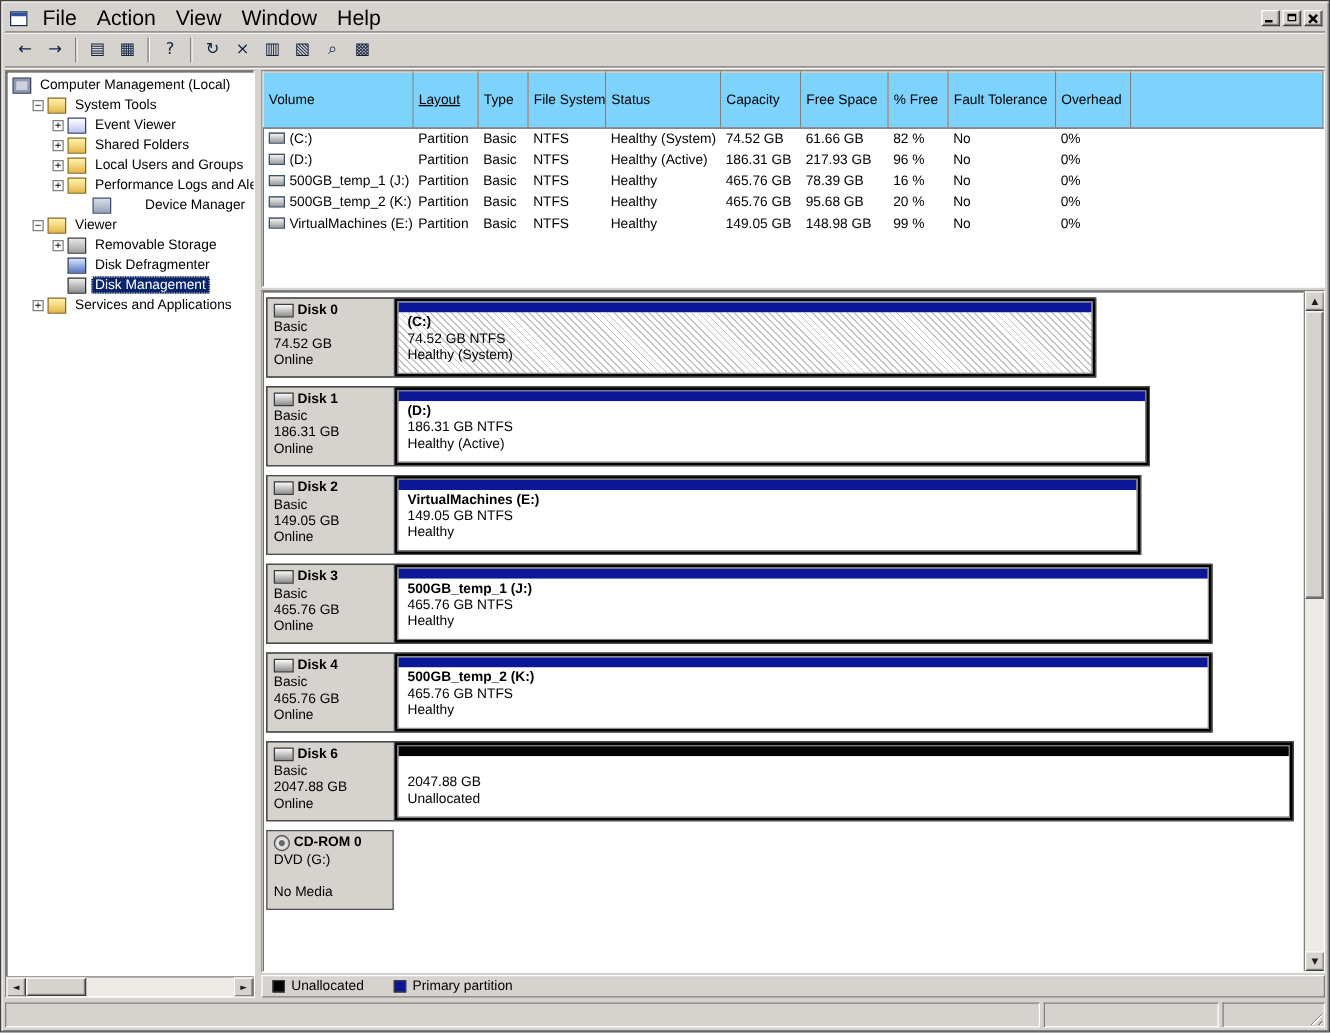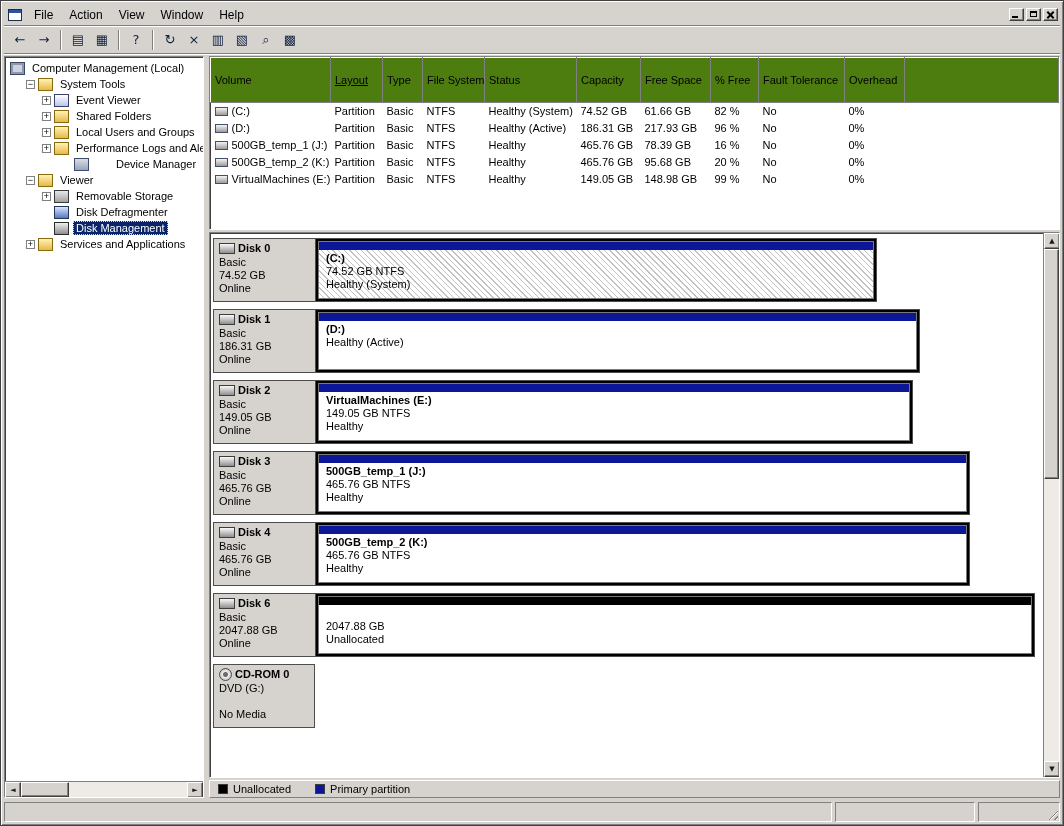--- a/index.html
+++ b/index.html
@@ -28,21 +28,21 @@
   .ctrl-close::before { transform: translateY(-50%) rotate(45deg); }
   .ctrl-close::after  { transform: translateY(-50%) rotate(-45deg); }
 
   
   .menubar { height: 22px; flex: none; display: flex; align-items: center; padding: 0 2px;
              border-bottom: 1px solid #808080; box-shadow: 0 1px 0 #ffffff; }
   .menu-icon { width: 14px; height: 12px; flex: none; background: #fff; border: 1px solid #1a2c50;
                position: relative; margin: 0 4px 0 2px; }
   .menu-icon::before { content: ""; position: absolute; left: 0; right: 0; top: 0; height: 3px; background: #3050a0; }
   .menu-items { display: flex; }
-  .menu-item { padding: 3px 8px; font-size: 12px; cursor: default; }
+  .menu-item { padding: 3px 8px; font-size: 17px; cursor: default; }
   .mdi-ctrls { margin-left: auto; display: flex; }
   .mdi-btn { width: 15px; height: 13px; flex: none; margin-left: 2px; background: #d6d3ce;
              border: 1px solid; border-color: #fff #404040 #404040 #fff;
              box-shadow: inset -1px -1px 0 #808080; position: relative; }
   .mdi-btn.ctrl-min::before { left: 2px; width: 6px; bottom: 2px; }
 
   
   .toolbar { height: 28px; flex: none; display: flex; align-items: center; padding: 2px 4px;
              border-bottom: 1px solid #808080; box-shadow: 0 1px 0 #ffffff; }
   .tb-btn { width: 24px; height: 22px; flex: none; background: #d6d3ce; border: 1px solid #d6d3ce;
@@ -71,21 +71,21 @@
   .tlabel { padding: 1px 3px; overflow: hidden; }
   .tree-row.selected .tlabel { background: #0a246a; color: #fff; outline: 1px dotted #d6d3ce; outline-offset: -1px; }
 
   .splitter { width: 5px; flex: none; }
 
   .right-pane { flex: 1; min-width: 0; display: flex; flex-direction: column; }
 
   
   .volume-pane { height: 174px; flex: none; background: #fff; overflow: hidden; }
   .volume-table { width: 100%; border-collapse: collapse; table-layout: fixed; font-size: 11px; }
-  .volume-table th { height: 18px; background: #4d7c0f; border: 1px solid; border-color: #fff #808080 #808080 #fff;
+  .volume-table th { height: 18px; background: #7dd3fc; border: 1px solid; border-color: #fff #808080 #808080 #fff;
                      font-weight: normal; text-align: left; padding: 16px 4px; white-space: nowrap; overflow: hidden; cursor: default; }
   .volume-table td { height: 17px; padding: 0 4px; white-space: nowrap; overflow: hidden; cursor: default; }
   .drive-icon { display: inline-block; width: 13px; height: 9px; background: linear-gradient(#f4f4f4, #9a9a9a);
                 border: 1px solid #40506a; margin-right: 4px; vertical-align: -1px; }
 
   .vgap { height: 2px; flex: none; }
 
   
   .disk-pane { flex: 1; min-height: 0; background: #fff; display: flex; overflow: hidden; }
   .disk-scroll { flex: 1; min-width: 0; padding: 5px 3px; overflow: hidden; }
@@ -377,20 +377,21 @@
                 </div>
                 <div class="disk-line">Basic</div>
                 <div class="disk-line">186.31 GB</div>
                 <div class="disk-line">Online</div>
               </div>
               <div class="part-area" style="width: 603px;">
                 <div class="part-box">
                   <div class="part-strip strip-blue"></div>
                   <div class="part-body">
                     <div class="part-name">(D:)</div>
+                    <div class="part-line">186.31 GB NTFS</div>
                     <div class="part-line">Healthy (Active)</div>
                   </div>
                 </div>
               </div>
             </div>
             <div class="disk-row">
               <div class="disk-info">
                 <div class="disk-name-line">
                   <span class="disk-icon"></span>
                   <span class="disk-name">Disk 2</span>

